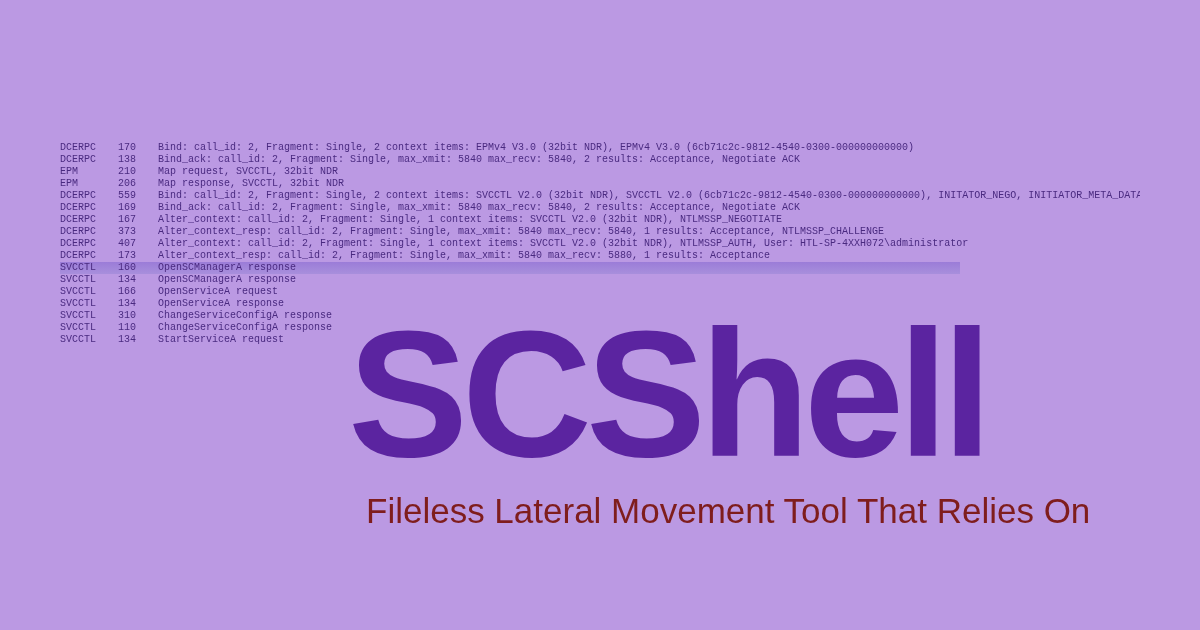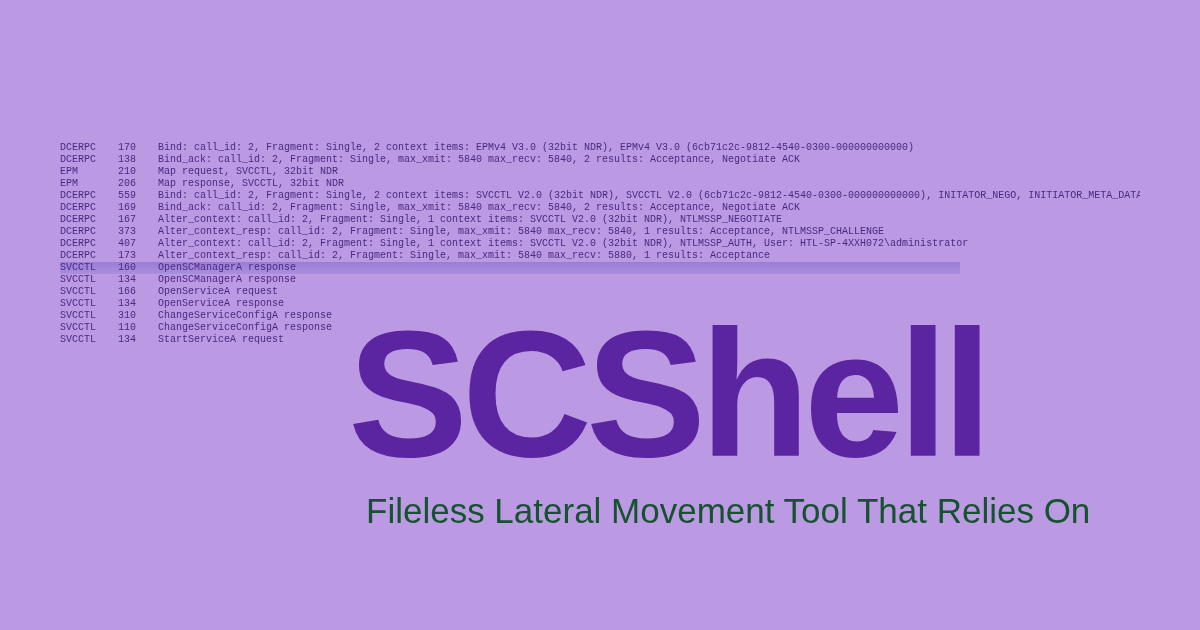--- a/index.html
+++ b/index.html
@@ -57,21 +57,21 @@
     color: #5b24a0;
     font-family: "Segoe UI", "Helvetica Neue", Arial, sans-serif;
   }
   .subtitle {
     position: absolute;
     left: 366px;
     top: 490px;
     font-size: 35px;
     line-height: 42px;
     font-weight: 400;
-    color: #14532d;
+    color: #7f1d1d;
     font-family: "Segoe UI", "Helvetica Neue", Arial, sans-serif;
   }
 </style>
 </head>
 <body>
 
 <div class="log-panel" id="log-panel">
     <div class="log-row">
       <span class="log-proto">DCERPC</span>
       <span class="log-len">170</span>

